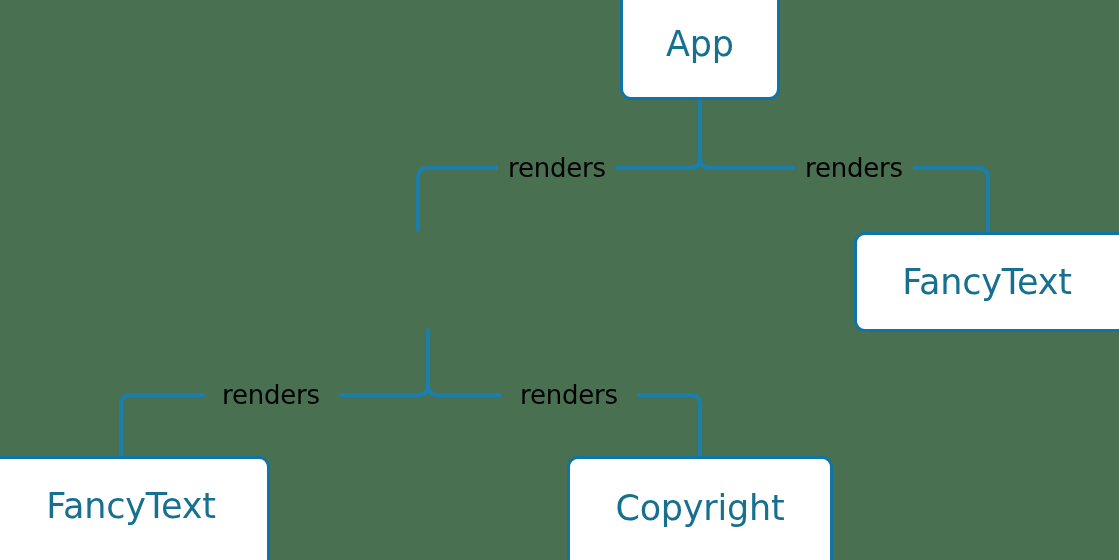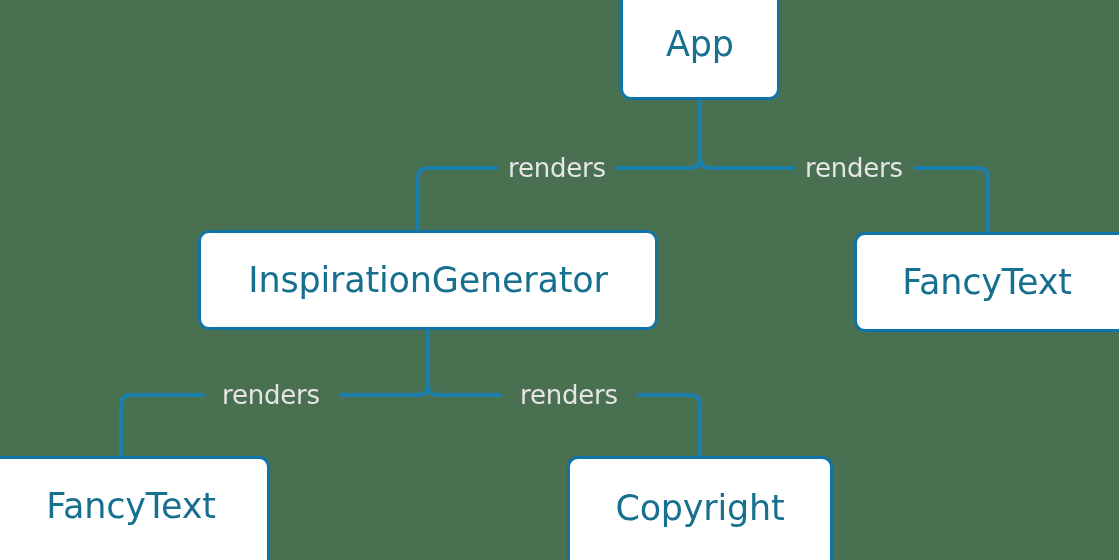--- a/index.html
+++ b/index.html
@@ -42,21 +42,21 @@
     letter-spacing: -0.2px;
     white-space: nowrap;
     z-index: 2;
   }
   .node-label {
     display: block;
     line-height: 1;
   }
   .edge-label {
     position: absolute;
-    color: #e5e5e5;
+    color: #000000;
     font-family: "DejaVu Sans", sans-serif;
     font-size: 26px;
     font-weight: 500;
     letter-spacing: -0.2px;
     white-space: nowrap;
     transform: translate(-50%, -50%);
     z-index: 3;
     background: #4a7052;
     padding: 0 10px;
     line-height: 1;
@@ -94,23 +94,20 @@
   <div class="edge-label" style="left:854px; top:168px;">renders</div>
 
   <div class="edge-label" style="left:271px; top:395px;">renders</div>
 
   <div class="edge-label" style="left:569px; top:395px;">renders</div>
 
   <div class="node" style="left:620px; top:-12px; width:160px; height:112px; border-top-left-radius:0; border-top-right-radius:0;">
     <span class="node-label">App</span>
   </div>
 
-  <div class="node" style="left:198px; top:230px; width:460px; height:100px;">
-    <span class="node-label">InspirationGenerator</span>
-  </div>
 
   <div class="node" style="left:854px; top:232px; width:290px; height:100px; border-top-right-radius:0; border-bottom-right-radius:0;">
     <span class="node-label" style="margin-right:24px;">FancyText</span>
   </div>
 
   <div class="node" style="left:-34px; top:456px; width:304px; height:116px; border-top-left-radius:0; border-bottom-left-radius:0;">
     <span class="node-label" style="margin-left:26px; margin-bottom:16px;">FancyText</span>
   </div>
 
   <div class="node" style="left:567px; top:456px; width:266px; height:116px;">

